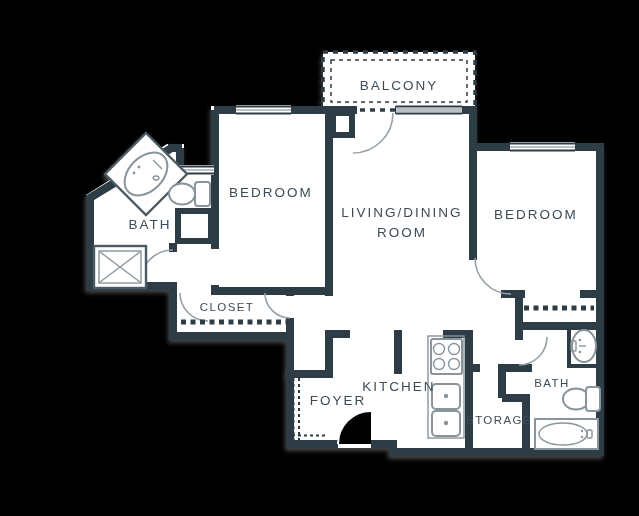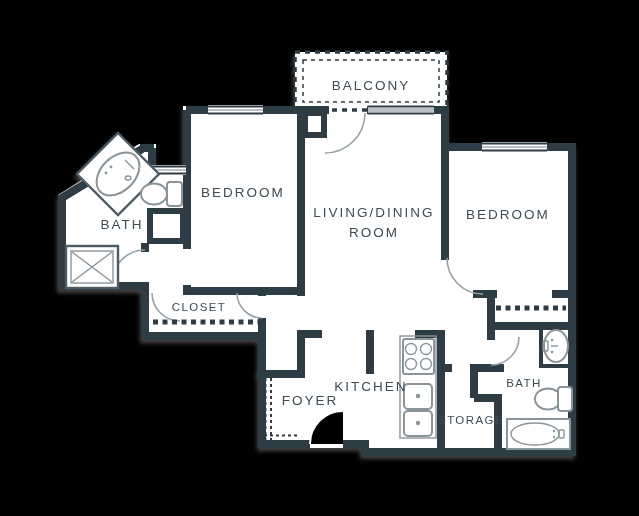--- a/index.html
+++ b/index.html
@@ -1,16 +1,16 @@
 <!DOCTYPE html>
 <html style="--background: #000000; --floor: #ffffff; --wall: #2e3c46; --label_text: #3e4c56; --fixture_outline: #8a949b; --door_arc: #97a1a8;"><head>
 <meta charset="utf-8">
 <style>
   html,body{margin:0;padding:0;background:var(--background,#000);width:639px;height:516px;overflow:hidden;}
-  #stage{position:relative;width:555px;height:516px;background:var(--background,#000);}
+  #stage{position:relative;width:555px;height:516px;background:var(--background,#000);margin-left:28px;}
   svg{position:absolute;left:0;top:0;}
   .plan{filter:drop-shadow(-1px 3px 2px rgba(125,125,125,.55));}
   .wall{stroke:var(--wall,#2e3c46);stroke-width:8;fill:none;stroke-linecap:butt;}
   .wall-thin{stroke:var(--wall,#2e3c46);stroke-width:4;fill:none;}
   .floor{fill:var(--floor,#fff);stroke:none;}
   .box{fill:var(--floor,#fff);stroke:var(--wall,#2e3c46);stroke-width:6;}
   .arc{stroke:var(--door_arc,#97a1a8);stroke-width:1.6;fill:none;}
   .fix{stroke:var(--fixture_outline,#8a949b);stroke-width:2;fill:#fff;}
   .fix-thin{stroke:var(--fixture_outline,#8a949b);stroke-width:1.4;fill:none;}
   .fix-dark{stroke:#4d5b65;stroke-width:2.4;fill:#fff;}

